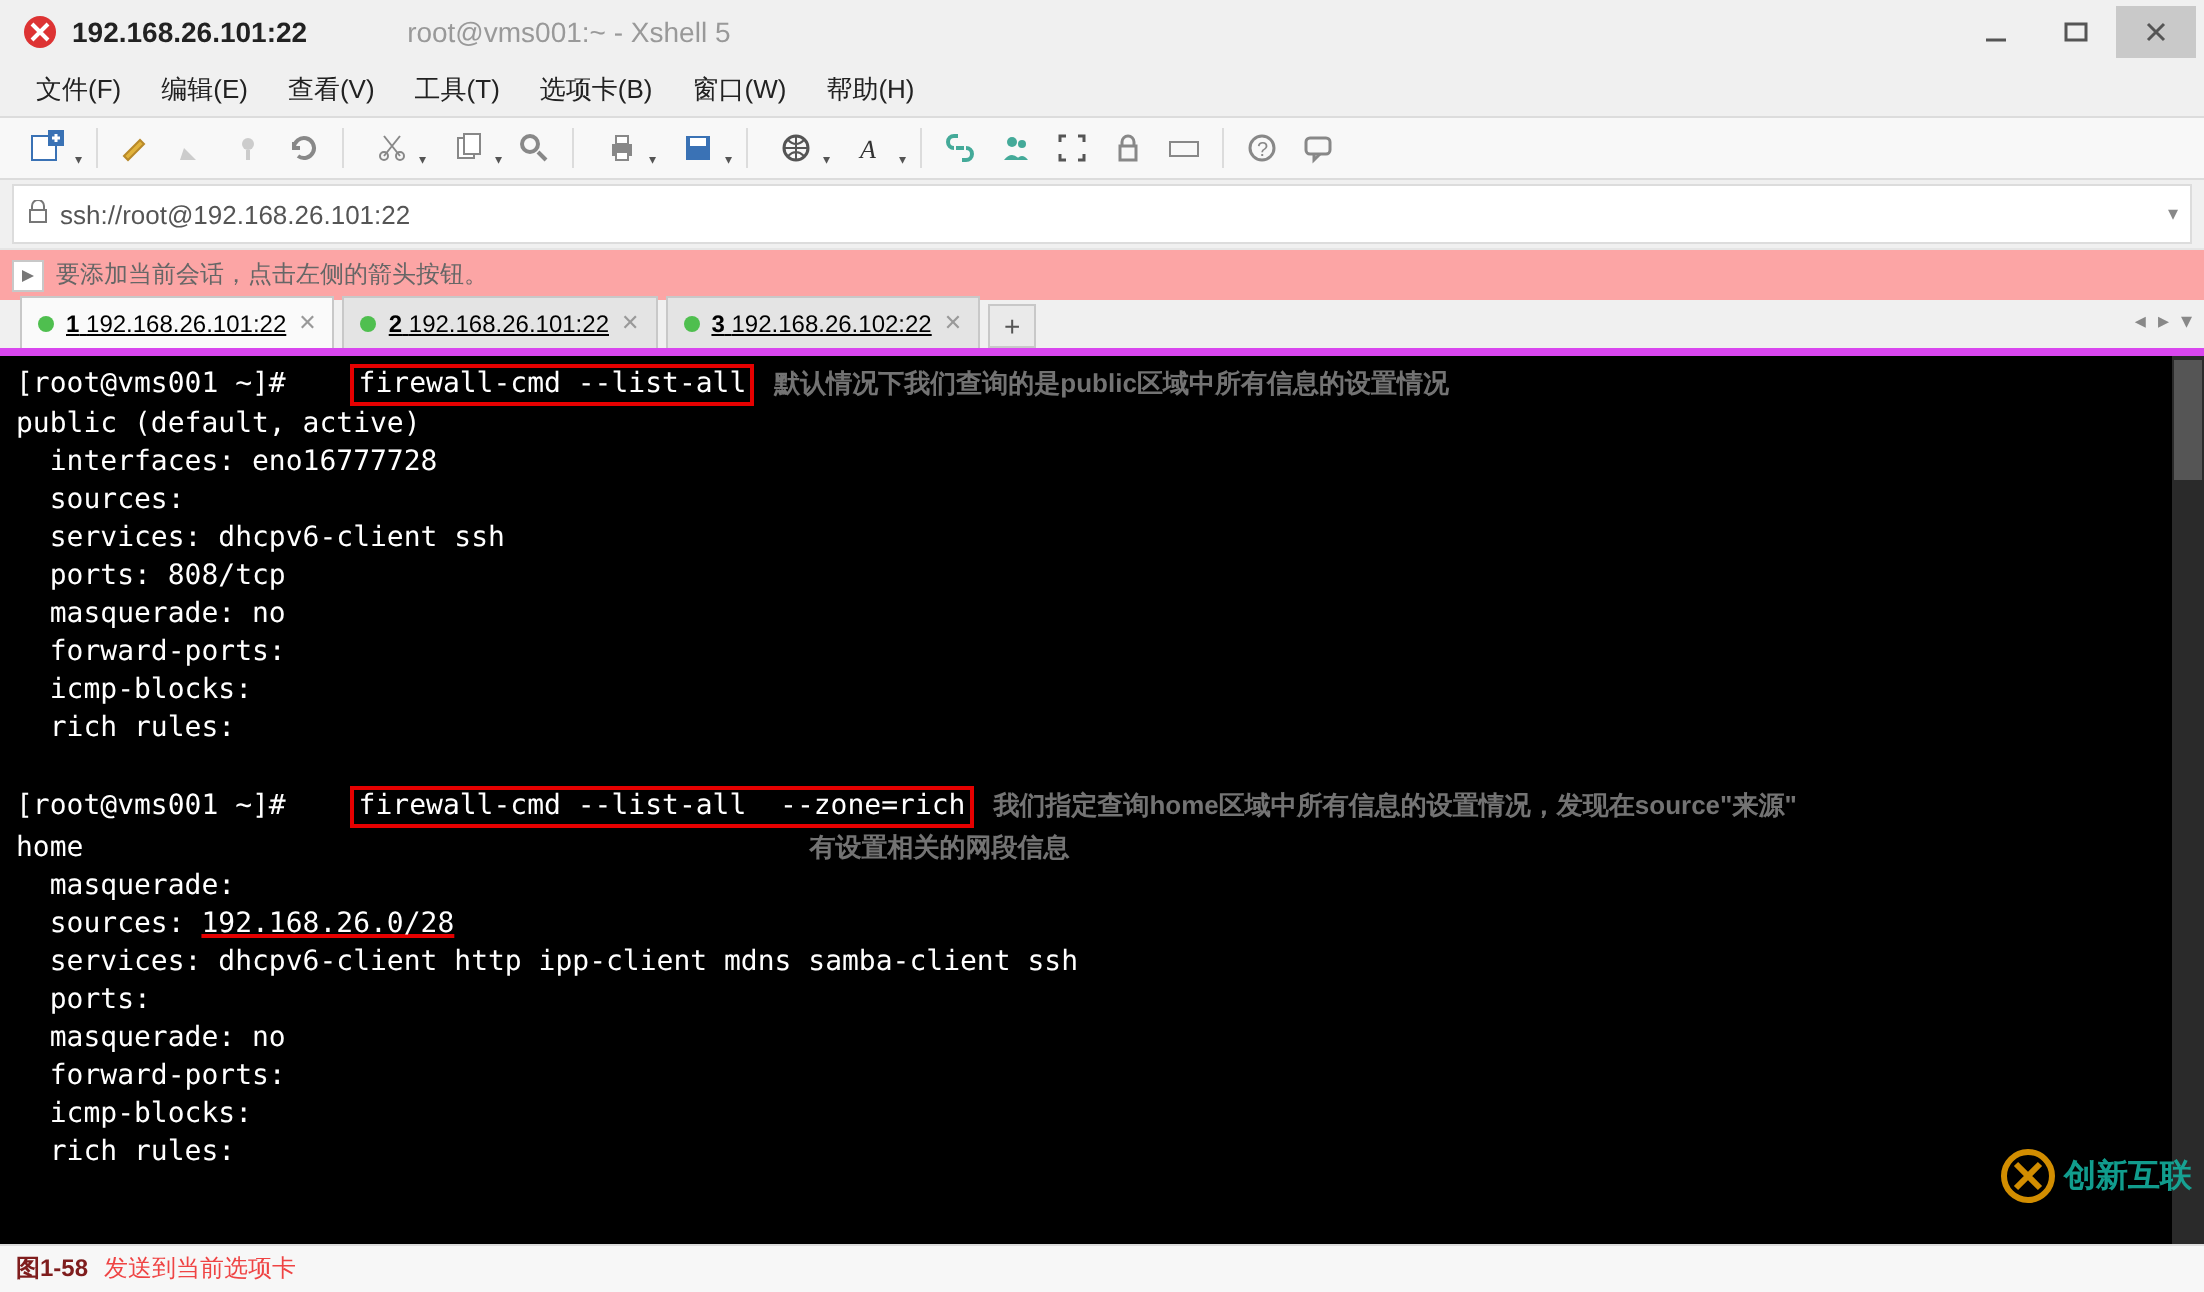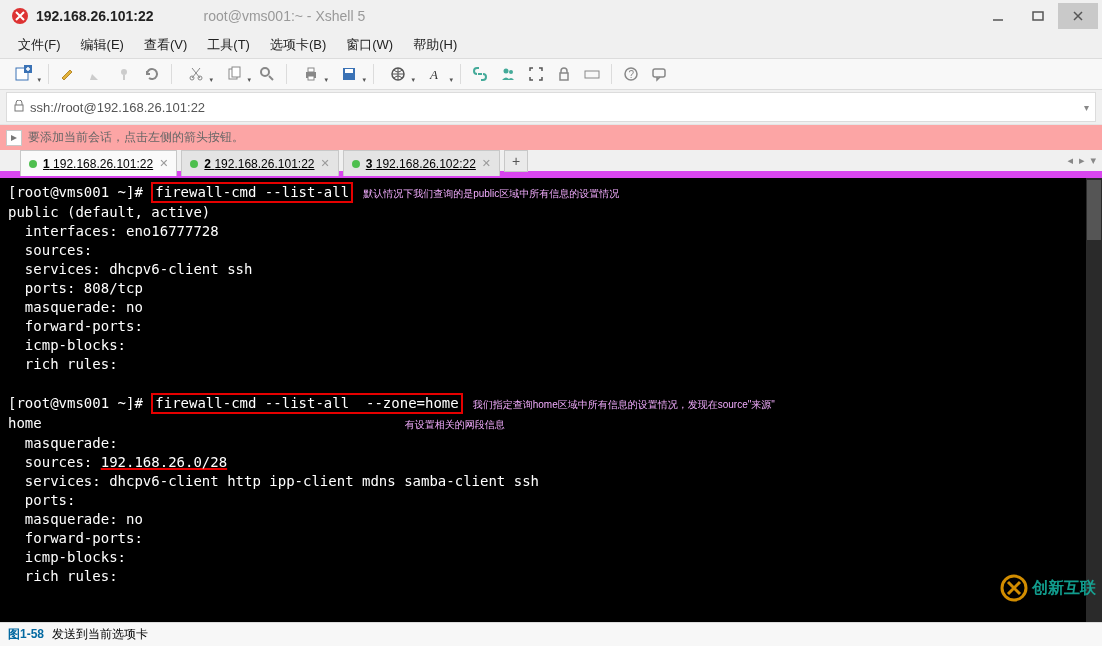--- a/index.html
+++ b/index.html
@@ -27,42 +27,42 @@
   .tool-sep { width: 1px; height: 20px; background: #dcdcdc; margin: 0 4px; }
   .tool-btn .dd { position: absolute; right: 1px; bottom: 3px; font-size: 7px; color: #555; }
 
   
   .addrbar { height: 30px; display: flex; align-items: center; border: 1px solid #dcdcdc; margin: 2px 6px 0 6px; background: #fff; font-size: 13px; color: #555; padding: 0 6px; gap: 5px; }
 
   
   .hintbar { height: 26px; display: flex; align-items: center; padding: 0 6px; font-size: 12px; color: #666; gap: 6px; background: #fca5a5; border-top: 1px solid #e5e5e5; margin-top: 2px; }
 
   
-  .sessiontabs { height: 28px; display: flex; align-items: flex-start; background: #f0f0f0; border-bottom: 7px solid #d946ef; padding-left: 20px; gap: 4px; position: relative; }
+  .sessiontabs { height: 28px; display: flex; align-items: flex-end; background: #f0f0f0; border-bottom: 4px solid #d946ef; padding-left: 10px; gap: 4px; position: relative; }
   .sessiontab { height: 26px; display: flex; align-items: center; padding: 0 8px; background: #e4e4e4; border: 1px solid #c8c8c8; border-bottom: none; font-size: 12px; gap: 6px; }
   .sessiontab.active { background: #fafafa; }
   .sessiontab .dot { width: 8px; height: 8px; border-radius: 50%; background: #4fbf4f; }
   .sessiontab .tab-label { text-decoration: underline; }
   .sessiontab .tab-x { color: #999; font-size: 11px; }
   .addtab { width: 24px; height: 22px; display: flex; align-items: center; justify-content: center; border: 1px solid #c8c8c8; background: #eaeaea; font-size: 14px; color: #555; }
   .tabnav { position: absolute; right: 6px; top: 4px; font-size: 11px; color: #888; display:flex; gap:6px;}
 
   
   .term-wrap { flex: 1; display: flex; background: #000; position: relative; }
   .term { flex: 1; background: #000; color: #fff; font-family: Consolas, monospace; font-size: 14px; line-height: 19px; padding: 4px 8px; white-space: pre; overflow: hidden; }
-  .term .hl-cmd { border: 2px solid #e60000; padding: 0 2px; display: inline-block; line-height: 17px; }
-  .term .note { color: #f0abfc; font-family: "Microsoft YaHei", sans-serif; font-weight: normal; font-size: 10px; margin-left: 10px; }
+  .term .hl-cmd { border: 2px solid #e60000; padding: 0 2px; display: inline-block; line-height: 17px; margin-left: 24px; }
+  .term .note { color: #737373; font-family: "Microsoft YaHei", sans-serif; font-weight: bold; font-size: 13px; margin-left: 10px; }
   .term .underline { text-decoration: underline; text-decoration-color: #e60000; text-decoration-thickness: 2px; }
   .term-scroll { width: 16px; background: #2a2a2a; display: flex; align-items: flex-start; justify-content: center; }
   .term-scroll .thumb { width: 14px; height: 60px; background: #555; margin-top: 2px; }
 
   
   .statusbar { height: 24px; display: flex; align-items: center; background: #f7f7f7; border-top: 1px solid #dcdcdc; font-size: 12px; padding: 0 8px; gap: 8px; }
-  .statusbar .figlabel { color: #0369a1; font-weight: bold; }
-  .statusbar .hint { color: #000000; }
+  .statusbar .figlabel { color: #7f1d1d; font-weight: bold; }
+  .statusbar .hint { color: #ef4444; }
 
   .watermark { position: absolute; right: 6px; bottom: 20px; color: #14b8a6; font-weight: bold; font-size: 16px; display: flex; align-items: center; gap: 4px; opacity: .85; pointer-events: none; }
   .watermark svg { width: 28px; height: 28px; }
 </style>
 </head>
 <body>
 
 <div class="window">
 
   <div class="titlebar">
@@ -282,21 +282,21 @@
 <span>public (default, active)</span>
 <span>  interfaces: eno16777728</span>
 <span>  sources:</span>
 <span>  services: dhcpv6-client ssh</span>
 <span>  ports: 808/tcp</span>
 <span>  masquerade: no</span>
 <span>  forward-ports:</span>
 <span>  icmp-blocks:</span>
 <span>  rich rules:</span>
 <span></span>
-<span>[root@vms001 ~]# </span><span class="hl-cmd">firewall-cmd --list-all  --zone=home</span><span class="note">我们指定查询home区域中所有信息的设置情况，发现在source"来源"</span>
+<span>[root@vms001 ~]# </span><span class="hl-cmd">firewall-cmd --list-all  --zone=rich</span><span class="note">我们指定查询home区域中所有信息的设置情况，发现在source"来源"</span>
 <span>home</span><span class="note" style="margin-left:363px">有设置相关的网段信息</span>
 <span>  masquerade:</span>
 <span><span>  sources: </span><span class="underline">192.168.26.0/28</span></span>
 <span>  services: dhcpv6-client http ipp-client mdns samba-client ssh</span>
 <span>  ports:</span>
 <span>  masquerade: no</span>
 <span>  forward-ports:</span>
 <span>  icmp-blocks:</span>
 <span>  rich rules:</span>
 <span></span></div>

